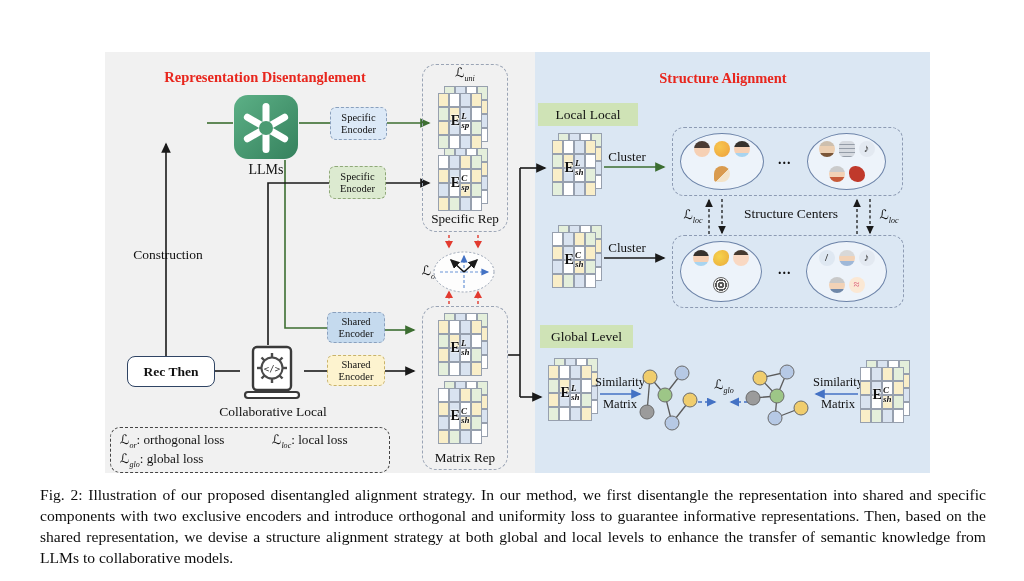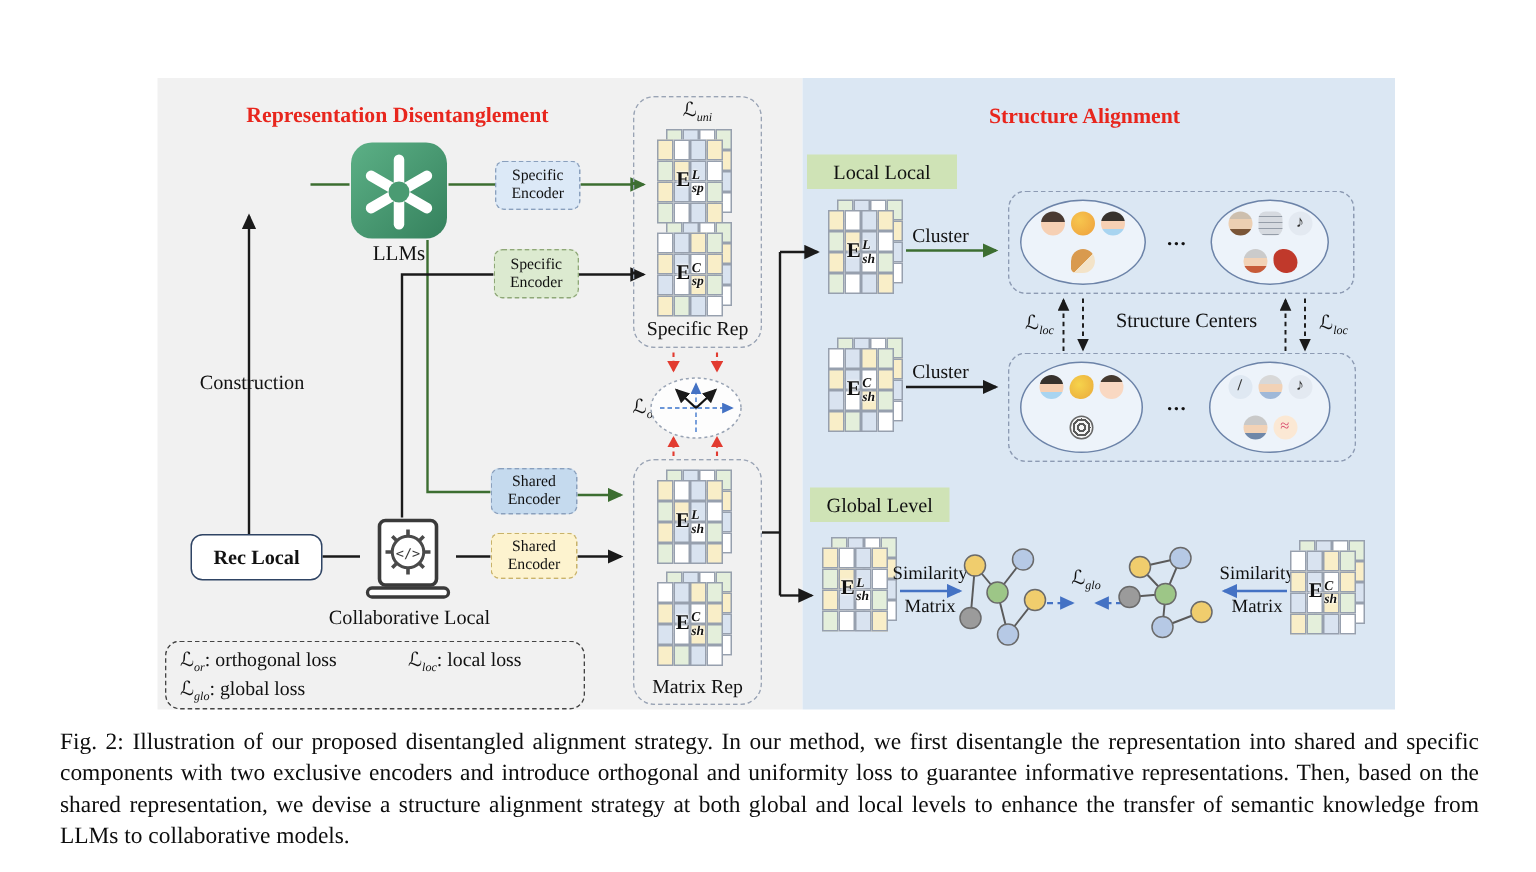--- a/index.html
+++ b/index.html
@@ -167,21 +167,21 @@
         <rect x="-3.5" y="-25" width="7" height="25" rx="3.5" transform="rotate(300)"></rect>
         <circle cx="0" cy="0" r="7" fill="#4a9b72"></circle>
       </g>
     </svg>
   </div>
   <div class="small-label" style="left:230px;top:162px;width:72px;font-size:14px;">LLMs</div>
 
   <div class="small-label" style="left:128px;top:247px;width:80px;font-size:13.5px;">Construction</div>
 
   <div id="recdata-box" class="node-box">
-    <span>Rec Local</span>
+    <span>Rec Then</span>
   </div>
 
   <div class="abs" style="left:240px;top:345px;">
     <svg width="64" height="58">
       <rect x="13" y="2" width="38" height="43" rx="4" fill="#ffffff" stroke="#3a3a3a" stroke-width="2.4"></rect>
       <rect x="5" y="47" width="54" height="6" rx="3" fill="#ffffff" stroke="#3a3a3a" stroke-width="2.2"></rect>
       <circle cx="32" cy="23" r="10.5" fill="none" stroke="#4a4a4a" stroke-width="2"></circle>
       <g stroke="#4a4a4a" stroke-width="2.4">
         <line x1="32" y1="8" x2="32" y2="12"></line>
           <line x1="32" y1="34" x2="32" y2="38"></line>

